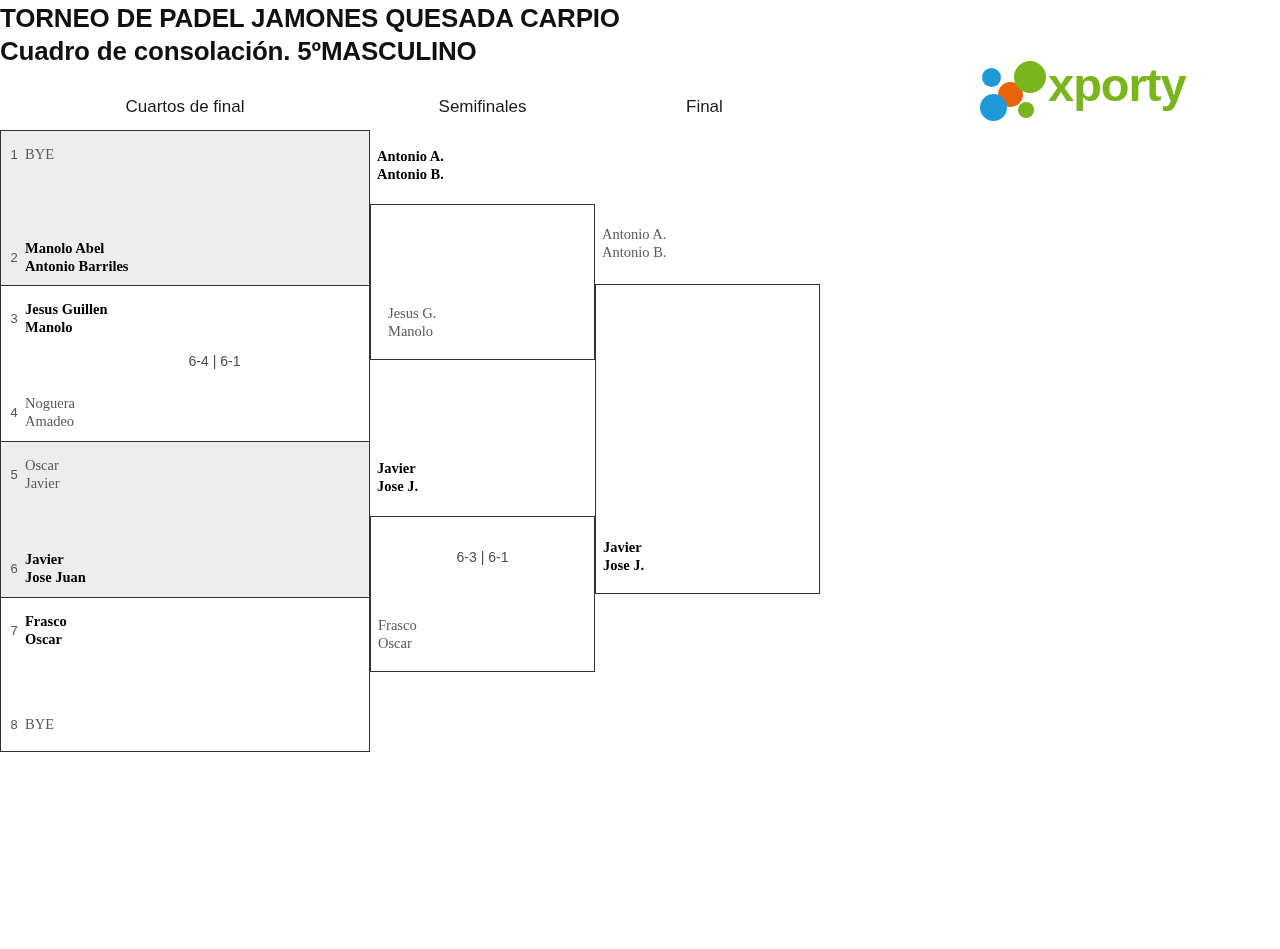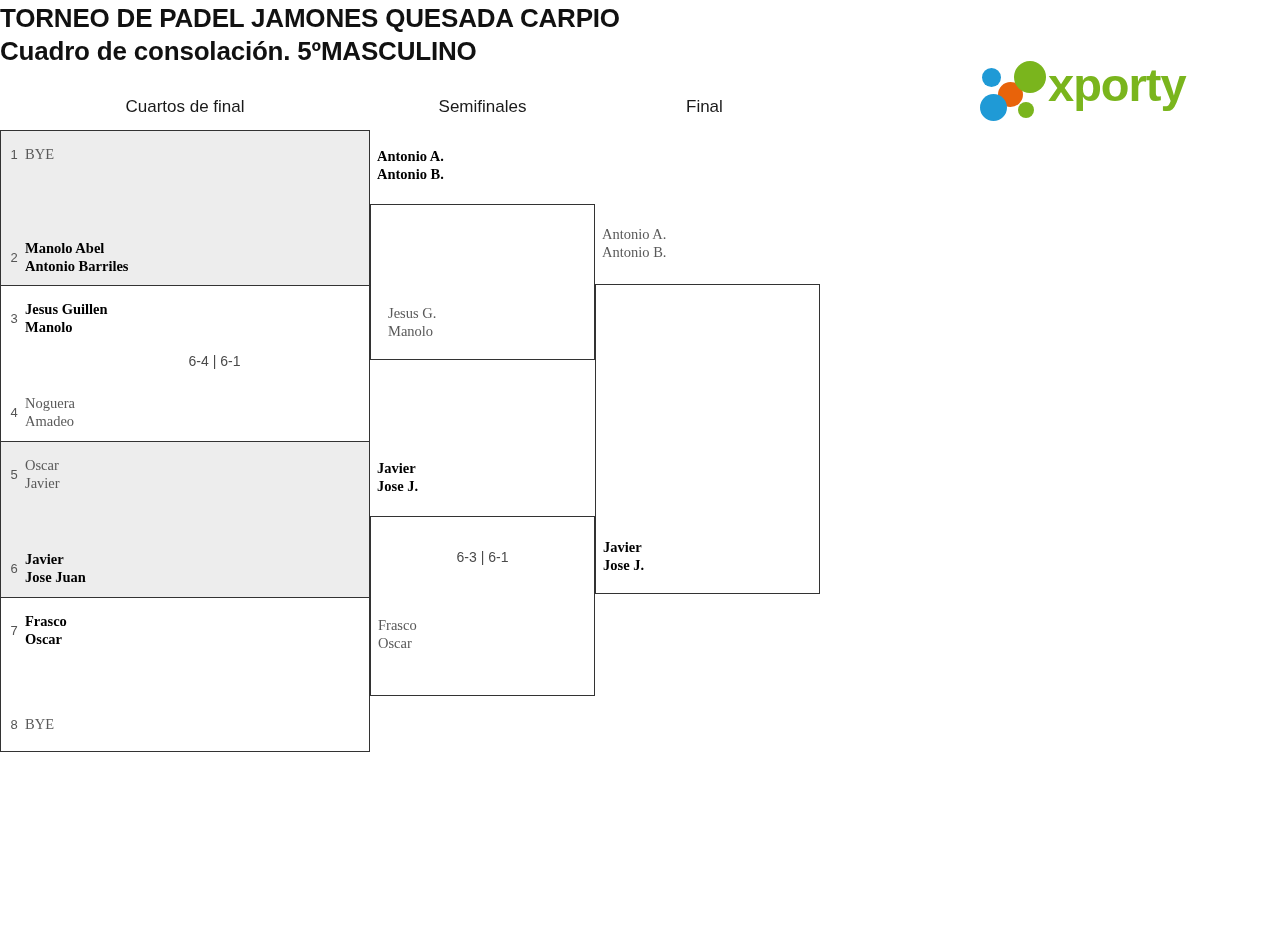--- a/index.html
+++ b/index.html
@@ -244,21 +244,21 @@
       </span>
     </div>
   </div>
 
   <div class="entry winner" style="left:377px; top:459px;">
     <span class="names">
       <span class="nm">Javier</span>
       <span class="nm">Jose J.</span>
     </span>
   </div>
-  <div class="mbox" style="left:370px; top:516px; width:225px; height:180px;">
+  <div class="mbox" style="left:370px; top:516px; width:225px; height:156px;">
     <div class="score" style="left:0; top:32px; width:223px;">6-3 | 6-1</div>
     <div class="entry loser" style="left:7px; top:99px;">
       <span class="names">
         <span class="nm">Frasco</span>
         <span class="nm">Oscar</span>
       </span>
     </div>
   </div>
 
   <div class="entry loser" style="left:602px; top:225px;">

